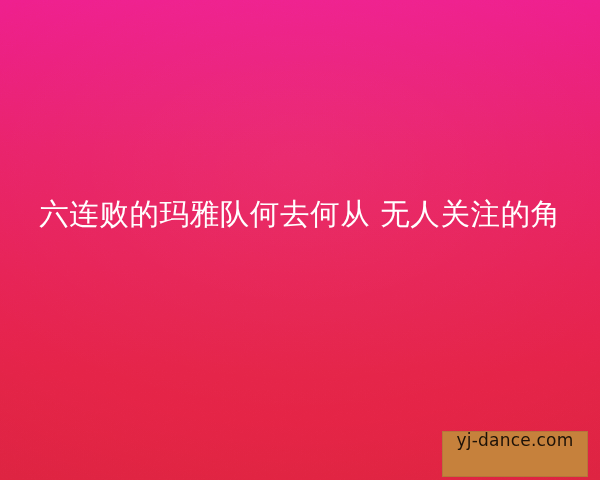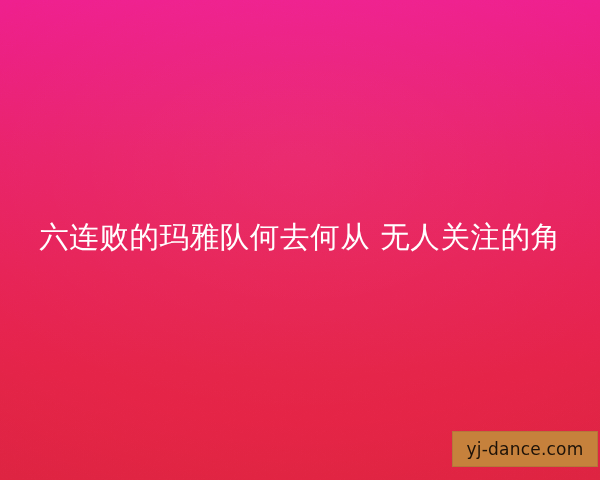--- a/index.html
+++ b/index.html
@@ -37,46 +37,46 @@
     pointer-events: none;
     background: radial-gradient(ellipse 120% 95% at 50% 35%,
       rgba(255,255,255,0.045) 0%,
       rgba(255,255,255,0.0) 55%,
       rgba(0,0,0,0.05) 100%);
   }
   #headline {
     position: absolute;
     left: 0;
     right: 0;
-    top: 217px;
+    top: 194px;
     text-align: center;
     color: #ffffff;
     font-size: 29.5px;
     line-height: 40px;
     letter-spacing: 0.6px;
     font-weight: 400;
     padding: 0 26px;
     box-sizing: border-box;
     -webkit-font-smoothing: antialiased;
   }
   #headline .ln {
     display: block;
     white-space: nowrap;
   }
   #watermark {
     position: absolute;
-    left: 452px;
+    left: 442px;
     top: 431px;
     width: 146px;
-    height: 36px;
+    height: 46px;
     background: #c6813c;
     border: 1px solid #b5763a;
     box-sizing: border-box;
     display: flex;
-    align-items: center;
+    align-items: flex-start;
     justify-content: center;
   }
   #watermark .wm-text {
     color: #1d1208;
     font-size: 17px;
     letter-spacing: 0.2px;
     line-height: 1;
     white-space: nowrap;
   }
 </style>

